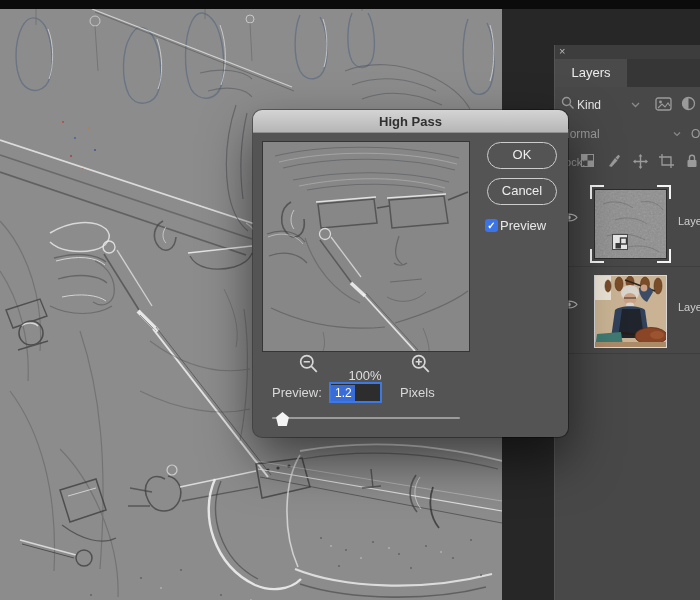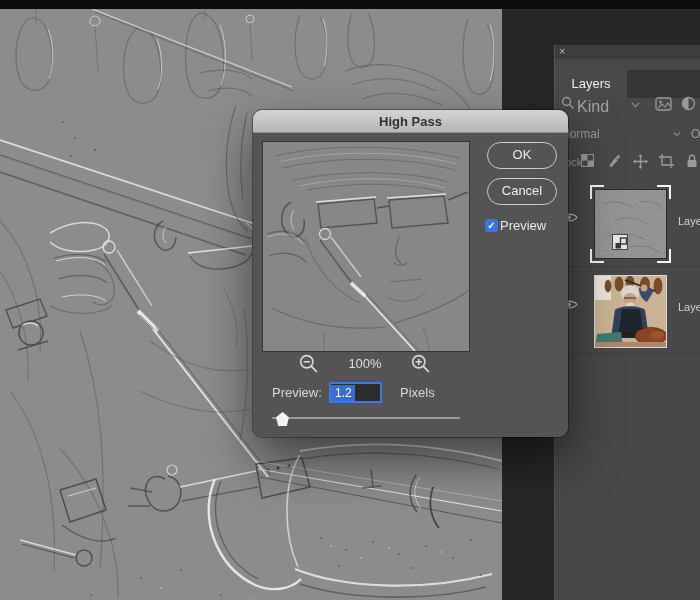--- a/index.html
+++ b/index.html
@@ -14,24 +14,24 @@
   .canvas { position:absolute; left:0; top:9px; width:502px; height:591px; background:#8c8c8c; }
   .canvas svg { display:block; }
 
   
   .pasteboard { position:absolute; left:502px; top:9px; width:198px; height:591px; background:#272727; }
 
   
   .panel { position:absolute; left:554px; top:45px; width:146px; height:555px; background:#484848; border-left:1px solid #555; }
   .panel-header { position:absolute; left:0; top:0; width:146px; height:14px; background:#3d3d3d; }
   .panel-close { position:absolute; left:4px; top:1px; color:#b9b9b9; font-size:11px; line-height:11px; cursor:default; }
-  .tab-strip { position:absolute; left:0; top:25px; width:146px; height:28px; background:#363636; }
+  .tab-strip { position:absolute; left:0; top:14px; width:146px; height:28px; background:#363636; }
   .tab-active { position:absolute; left:0; top:0; width:72px; height:28px; background:#4a4a4a; color:#ececec; font-size:13px; line-height:28px; text-align:center; }
   .filter-row { position:absolute; left:0; top:42px; width:146px; height:34px; }
-  .kind-label { position:absolute; left:22px; top:11px; color:#a3a3a3; font-size:16px; }
+  .kind-label { position:absolute; left:22px; top:11px; color:#e5e5e5; font-size:12px; }
   .blend-row { position:absolute; left:0; top:76px; width:146px; height:26px; }
   .blend-mode { position:absolute; left:6px; top:6px; color:#9a9a9a; font-size:12px; }
   .opacity-label { position:absolute; left:136px; top:6px; width:10px; overflow:hidden; color:#9a9a9a; font-size:12px; white-space:nowrap; }
   .lock-row { position:absolute; left:0; top:102px; width:146px; height:33px; }
   .lock-label { position:absolute; left:4px; top:9px; color:#9a9a9a; font-size:11px; }
   .licon { position:absolute; top:7px; }
   .layer-row { position:absolute; left:0; width:146px; height:85px; }
   .row-divider { position:absolute; left:0; width:146px; height:1px; background:#3e3e3e; }
   .eye { position:absolute; left:4px; }
   .thumb1 { position:absolute; left:39px; top:8px; width:73px; height:70px; background:#8d8d8d; border:1px solid #2c2c2c; overflow:hidden; }
@@ -45,21 +45,21 @@
   .badge { position:absolute; left:57px; top:53px; width:16px; height:16px; background:#e6e6e6; border:1px solid #4a4a4a; }
   .layer-name { position:absolute; left:123px; width:23px; overflow:hidden; color:#cfcfcf; font-size:11px; white-space:nowrap; }
 
   
   .dialog { position:absolute; left:253px; top:110px; width:315px; height:327px; background:#545454; border-radius:9px; box-shadow:0 22px 50px rgba(0,0,0,0.55), 0 0 0 1px rgba(0,0,0,0.35);padding-left:36px; }
   .dlg-titlebar { position:absolute; left:0; top:0; width:315px; height:23px; background:linear-gradient(#d4d4d4,#b6b6b6); border-radius:9px 9px 0 0; border-bottom:1px solid #8f8f8f; }
   .dlg-title { width:100%; text-align:center; font-size:13px; font-weight:600; color:#303030; line-height:23px; }
   .dlg-preview { position:absolute; left:9px; top:31px; width:208px; height:211px; background:#878787; border:1px solid #353535; overflow:hidden; }
   .zoom-row { position:absolute; left:0; top:242px; width:226px; height:22px; }
   .zoom-btn { position:absolute; top:2px; width:20px; height:20px; }
-  .zoom-level { position:absolute; left:77px; top:4px; width:70px; text-align:center; color:#dedede; font-size:13px; }
+  .zoom-level { position:absolute; left:77px; top:16px; width:70px; text-align:center; color:#dedede; font-size:13px; }
   .radius-row { position:absolute; left:0; top:271px; width:226px; height:24px; }
   .radius-label { position:absolute; left:19px; top:4px; color:#d9d9d9; font-size:13px; }
   .radius-input { position:absolute; left:76px; top:1px; width:53px; height:21px; background:#2d2d2d; border:2px solid #3d79e2; display:flex; align-items:flex-end; }
   .radius-sel { background:#3a6cd8; color:#fff; font-size:12px; padding:1px 3px 1px 4px; }
   .radius-unit { position:absolute; left:147px; top:4px; color:#d9d9d9; font-size:13px; }
   .slider { position:absolute; left:19px; top:300px; width:188px; height:18px; }
   .slider-track { position:absolute; left:0; top:7px; width:188px; height:2px; background:#9b9b9b; border-radius:1px; }
   .slider-thumb { position:absolute; left:3px; top:2px; width:15px; height:14px; background:#f3f3f3; clip-path:polygon(50% 0%, 93% 38%, 79% 100%, 21% 100%, 7% 38%); }
   .btn { position:absolute; left:234px; width:70px; height:27px; border:1.5px solid #cdcdcd; border-radius:14px; color:#ededed; font-size:13px; text-align:center; line-height:24px; background:transparent; cursor:default; }
   .btn-ok { top:32px; }

